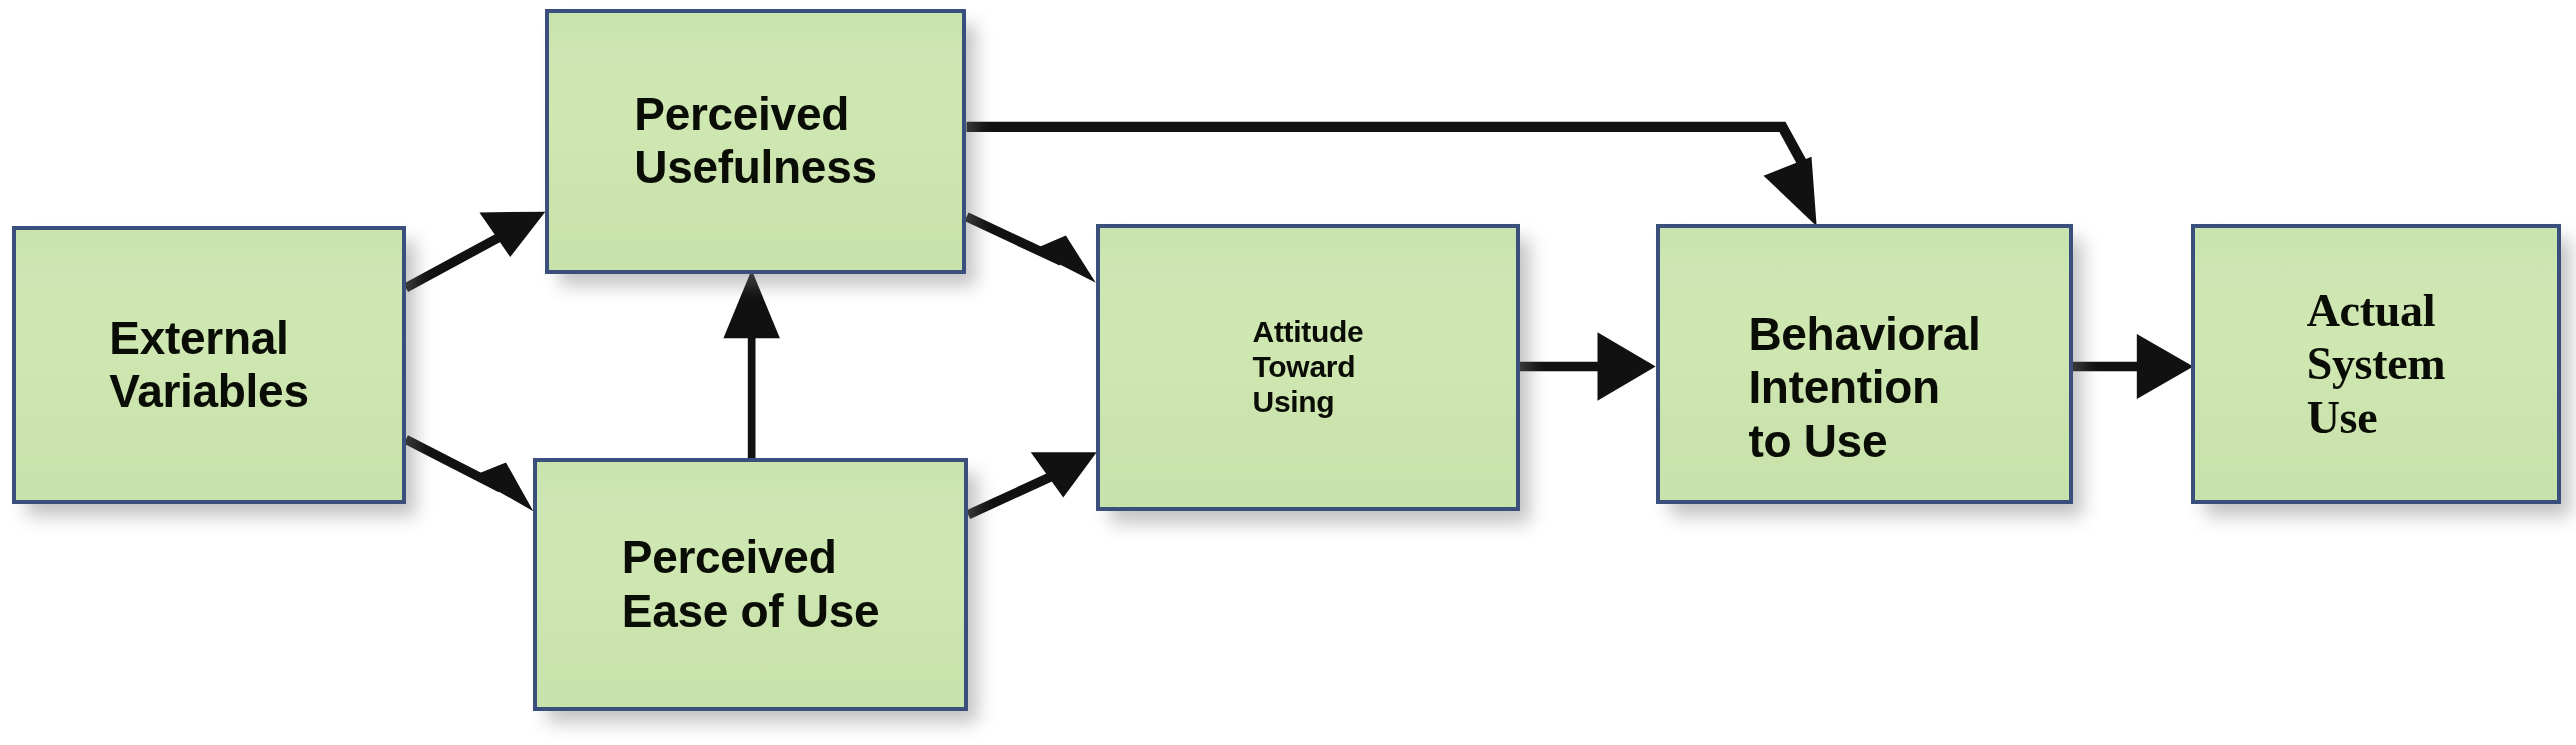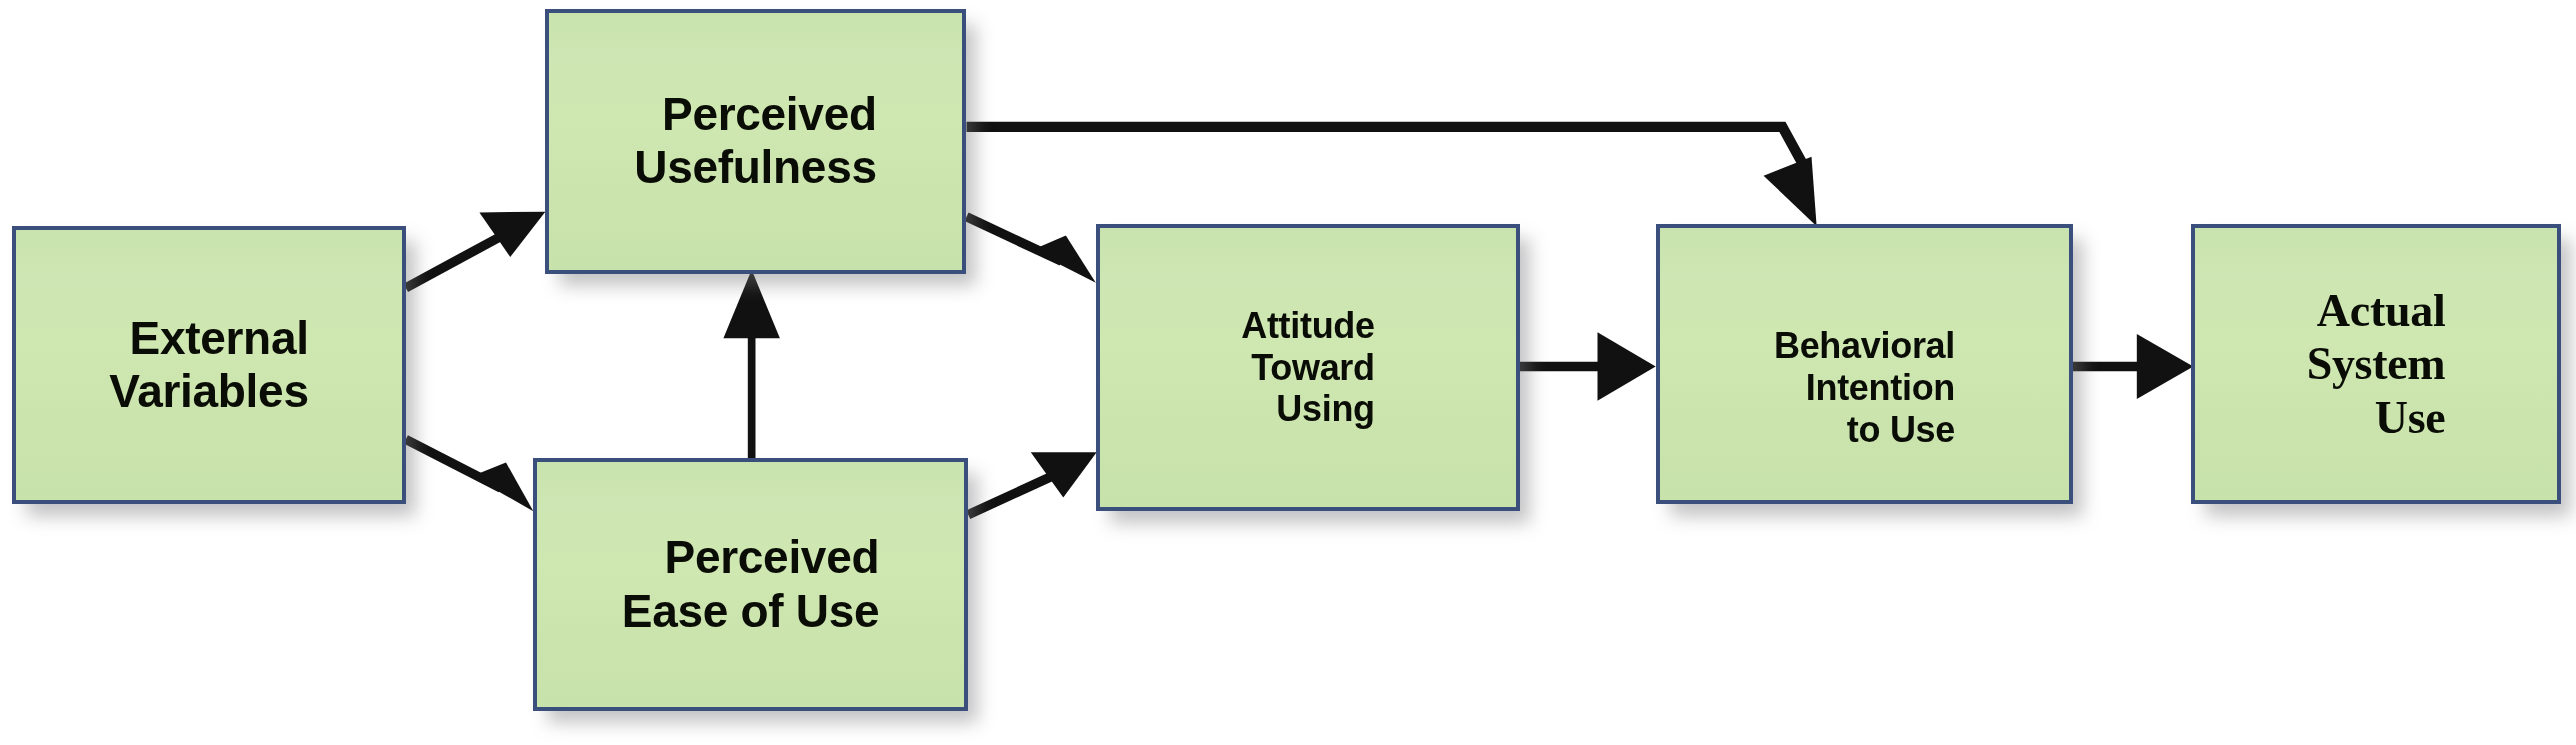--- a/index.html
+++ b/index.html
@@ -22,21 +22,21 @@
     width: 2576px;
     height: 746px;
     pointer-events: none;
   }
   .node {
     position: absolute;
     box-sizing: border-box;
     display: flex;
     align-items: center;
     justify-content: center;
-    text-align: right;
+    text-align: left;
     border: 4.3px solid #3b4f7d;
     background: linear-gradient(180deg,
                 #c9e3ae 0%,
                 #cde6b3 18%,
                 #cfe7b0 42%,
                 #cbe4ad 72%,
                 #c7e2aa 100%);
     box-shadow: 12px 13.7px 17px -1.7px rgba(120,120,125,0.45);
     z-index: 2;
   }
@@ -106,27 +106,27 @@
     <span class="node-label" style="font-size:46px;">Perceived
 Usefulness</span>
   </div>
 
   <div class="node" style="left:533px; top:458px; width:435px; height:253px;">
     <span class="node-label" style="font-size:46px;">Perceived
 Ease of Use</span>
   </div>
 
   <div class="node" style="left:1096px; top:224px; width:424px; height:287px;">
-    <span class="node-label" style="font-size:36px;">Attitude
+    <span class="node-label" style="font-size:30px;">Attitude
 Toward
 Using</span>
   </div>
 
   <div class="node" style="left:1656px; top:224px; width:417px; height:280px;">
-    <span class="node-label" style="font-size:36px;margin-top:48px;">Behavioral
+    <span class="node-label" style="font-size:46px;margin-top:48px;">Behavioral
 Intention
 to Use</span>
   </div>
 
   <div class="node" style="left:2191px; top:224px; width:370px; height:280px;">
     <span class="node-label" style="font-size:46px;font-family:Liberation Serif, serif;">Actual
 System
 Use</span>
   </div>
 

